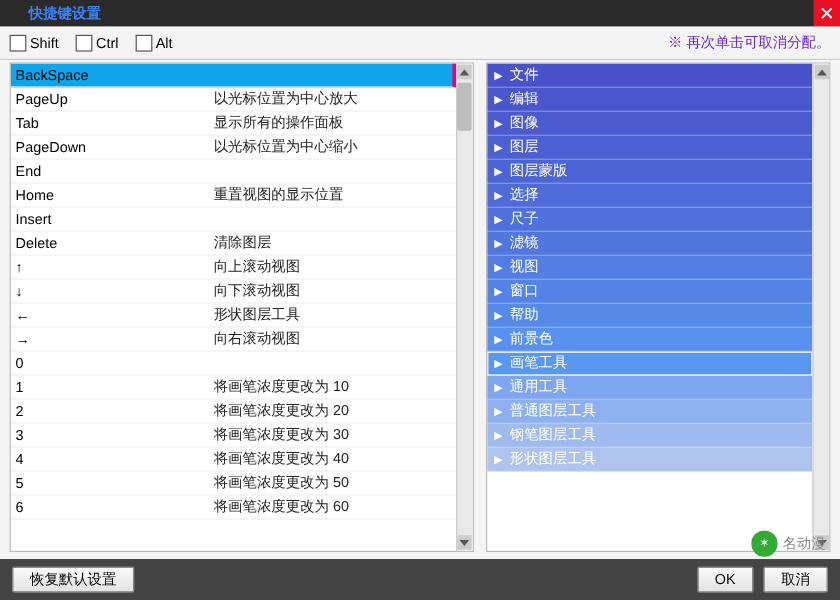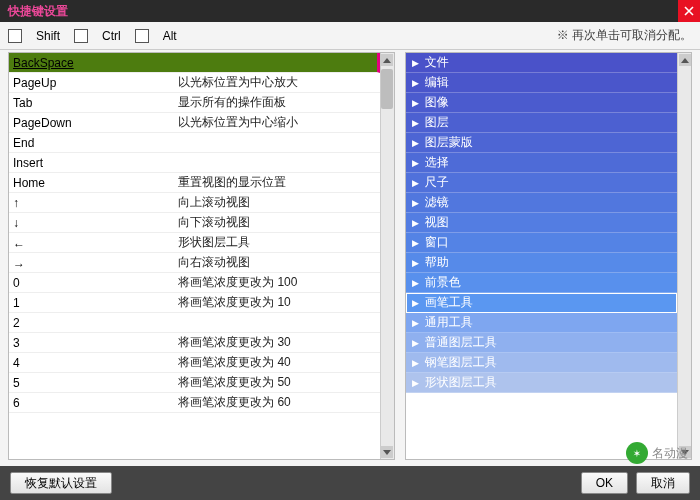--- a/index.html
+++ b/index.html
@@ -1,30 +1,30 @@
 <!DOCTYPE html>
 <html><head>
 <meta charset="utf-8">
 <style>
   * { box-sizing: border-box; margin: 0; padding: 0; font-family: "Microsoft YaHei", sans-serif; font-size: 12px; user-select: none; }
   body { background: #333; width: 700px; height: 500px; overflow: hidden; display: flex; flex-direction: column; }
-  .titlebar { background: #2a2a2a; color: #ec4899; display: flex; align-items: center; height: 22px; padding-left: 8px; }
+  .titlebar { background: #2a2a2a; color: #3b82f6; display: flex; align-items: center; height: 22px; padding-left: 24px; }
   .titlebar .title { flex: 1; font-weight: bold; }
   .close-btn { width: 22px; height: 22px; background: #e81123; display: flex; align-items: center; justify-content: center; color: #fff; cursor: pointer; }
   .close-btn svg { width: 10px; height: 10px; }
   .modrow { background: #f4f4f4; border-bottom: 1px solid #ccc; display: flex; align-items: center; height: 28px; padding: 0 8px; gap: 4px; }
   .chk { width: 14px; height: 14px; border: 1px solid #555; background: #fff; display: inline-block; }
-  .modrow label { display: flex; align-items: center; gap: 14px; margin-right: 10px; cursor: pointer; }
-  .hint { margin-left: auto; color: #404040; }
+  .modrow label { display: flex; align-items: center; gap: 3px; margin-right: 10px; cursor: pointer; }
+  .hint { margin-left: auto; color: #6d28d9; }
   .main { flex: 1; display: flex; padding: 2px 8px 6px 8px; gap: 10px; background: #f4f4f4; min-height: 0; }
   .left-pane { flex: 1.35; display: flex; flex-direction: column; border: 1px solid #bbb; background: #fff; min-height: 0; }
   .list-wrap { flex: 1; display: flex; min-height: 0; }
   .list-body { flex: 1; overflow: hidden; }
   .row { display: flex; height: 20px; align-items: center; border-bottom: 1px solid #eee; padding-left: 4px; cursor: pointer; }
-  .row.selected { background: #4d7c0f; border-right: 3px solid #e6007e; text-decoration: underline; }
+  .row.selected { background: #0ea5e9; border-right: 3px solid #e6007e; }
   .row .k { width: 45%; }
   .row .a { flex: 1; color: #222; }
   .vscroll { width: 14px; background: #e9e9e9; border-left: 1px solid #ccc; display: flex; flex-direction: column; align-items: center; }
   .vscroll .btn { width: 12px; height: 12px; background: #ccc; margin: 1px 0; display:flex;align-items:center;justify-content:center; cursor:pointer;}
   .vscroll .track { flex:1; width: 12px; position: relative; }
   .vscroll .thumb { position:absolute; top:2px; width:12px; height:40px; background:#bdbdbd; border-radius:2px; cursor:pointer;}
   .right-pane { flex: 1; display: flex; flex-direction: column; border: 1px solid #bbb; background: #fff; min-height: 0;}
   .cat-wrap { flex:1; display:flex; min-height:0;}
   .cat-body { flex:1; overflow:hidden; }
   .cat { height: 20px; display: flex; align-items: center; padding-left: 6px; color: #fff; border-bottom: 1px solid rgba(255,255,255,.25); cursor: pointer; gap:6px;}
@@ -90,53 +90,57 @@
           </div>
           <div class="row">
             <span class="k">PageDown</span>
             <span class="a">以光标位置为中心缩小</span>
           </div>
           <div class="row">
             <span class="k">End</span>
             <span class="a"></span>
           </div>
           <div class="row">
+            <span class="k">Home</span>
+            <span class="a">重置视图的显示位置</span>
+          </div>
+          <div class="row">
             <span class="k">Insert</span>
             <span class="a"></span>
           </div>
           <div class="row">
-            <span class="k">Home</span>
-            <span class="a">重置视图的显示位置</span>
+            <span class="k">Delete</span>
+            <span class="a">清除图层</span>
           </div>
           <div class="row">
             <span class="k">↑</span>
             <span class="a">向上滚动视图</span>
           </div>
           <div class="row">
             <span class="k">↓</span>
             <span class="a">向下滚动视图</span>
           </div>
           <div class="row">
             <span class="k">←</span>
             <span class="a">形状图层工具</span>
           </div>
           <div class="row">
             <span class="k">→</span>
             <span class="a">向右滚动视图</span>
           </div>
           <div class="row">
             <span class="k">0</span>
-            <span class="a">将画笔浓度更改为 100</span>
           </div>
           <div class="row">
             <span class="k">1</span>
             <span class="a">将画笔浓度更改为 10</span>
           </div>
           <div class="row">
             <span class="k">2</span>
+            <span class="a">将画笔浓度更改为 20</span>
           </div>
           <div class="row">
             <span class="k">3</span>
             <span class="a">将画笔浓度更改为 30</span>
           </div>
           <div class="row">
             <span class="k">4</span>
             <span class="a">将画笔浓度更改为 40</span>
           </div>
           <div class="row">

